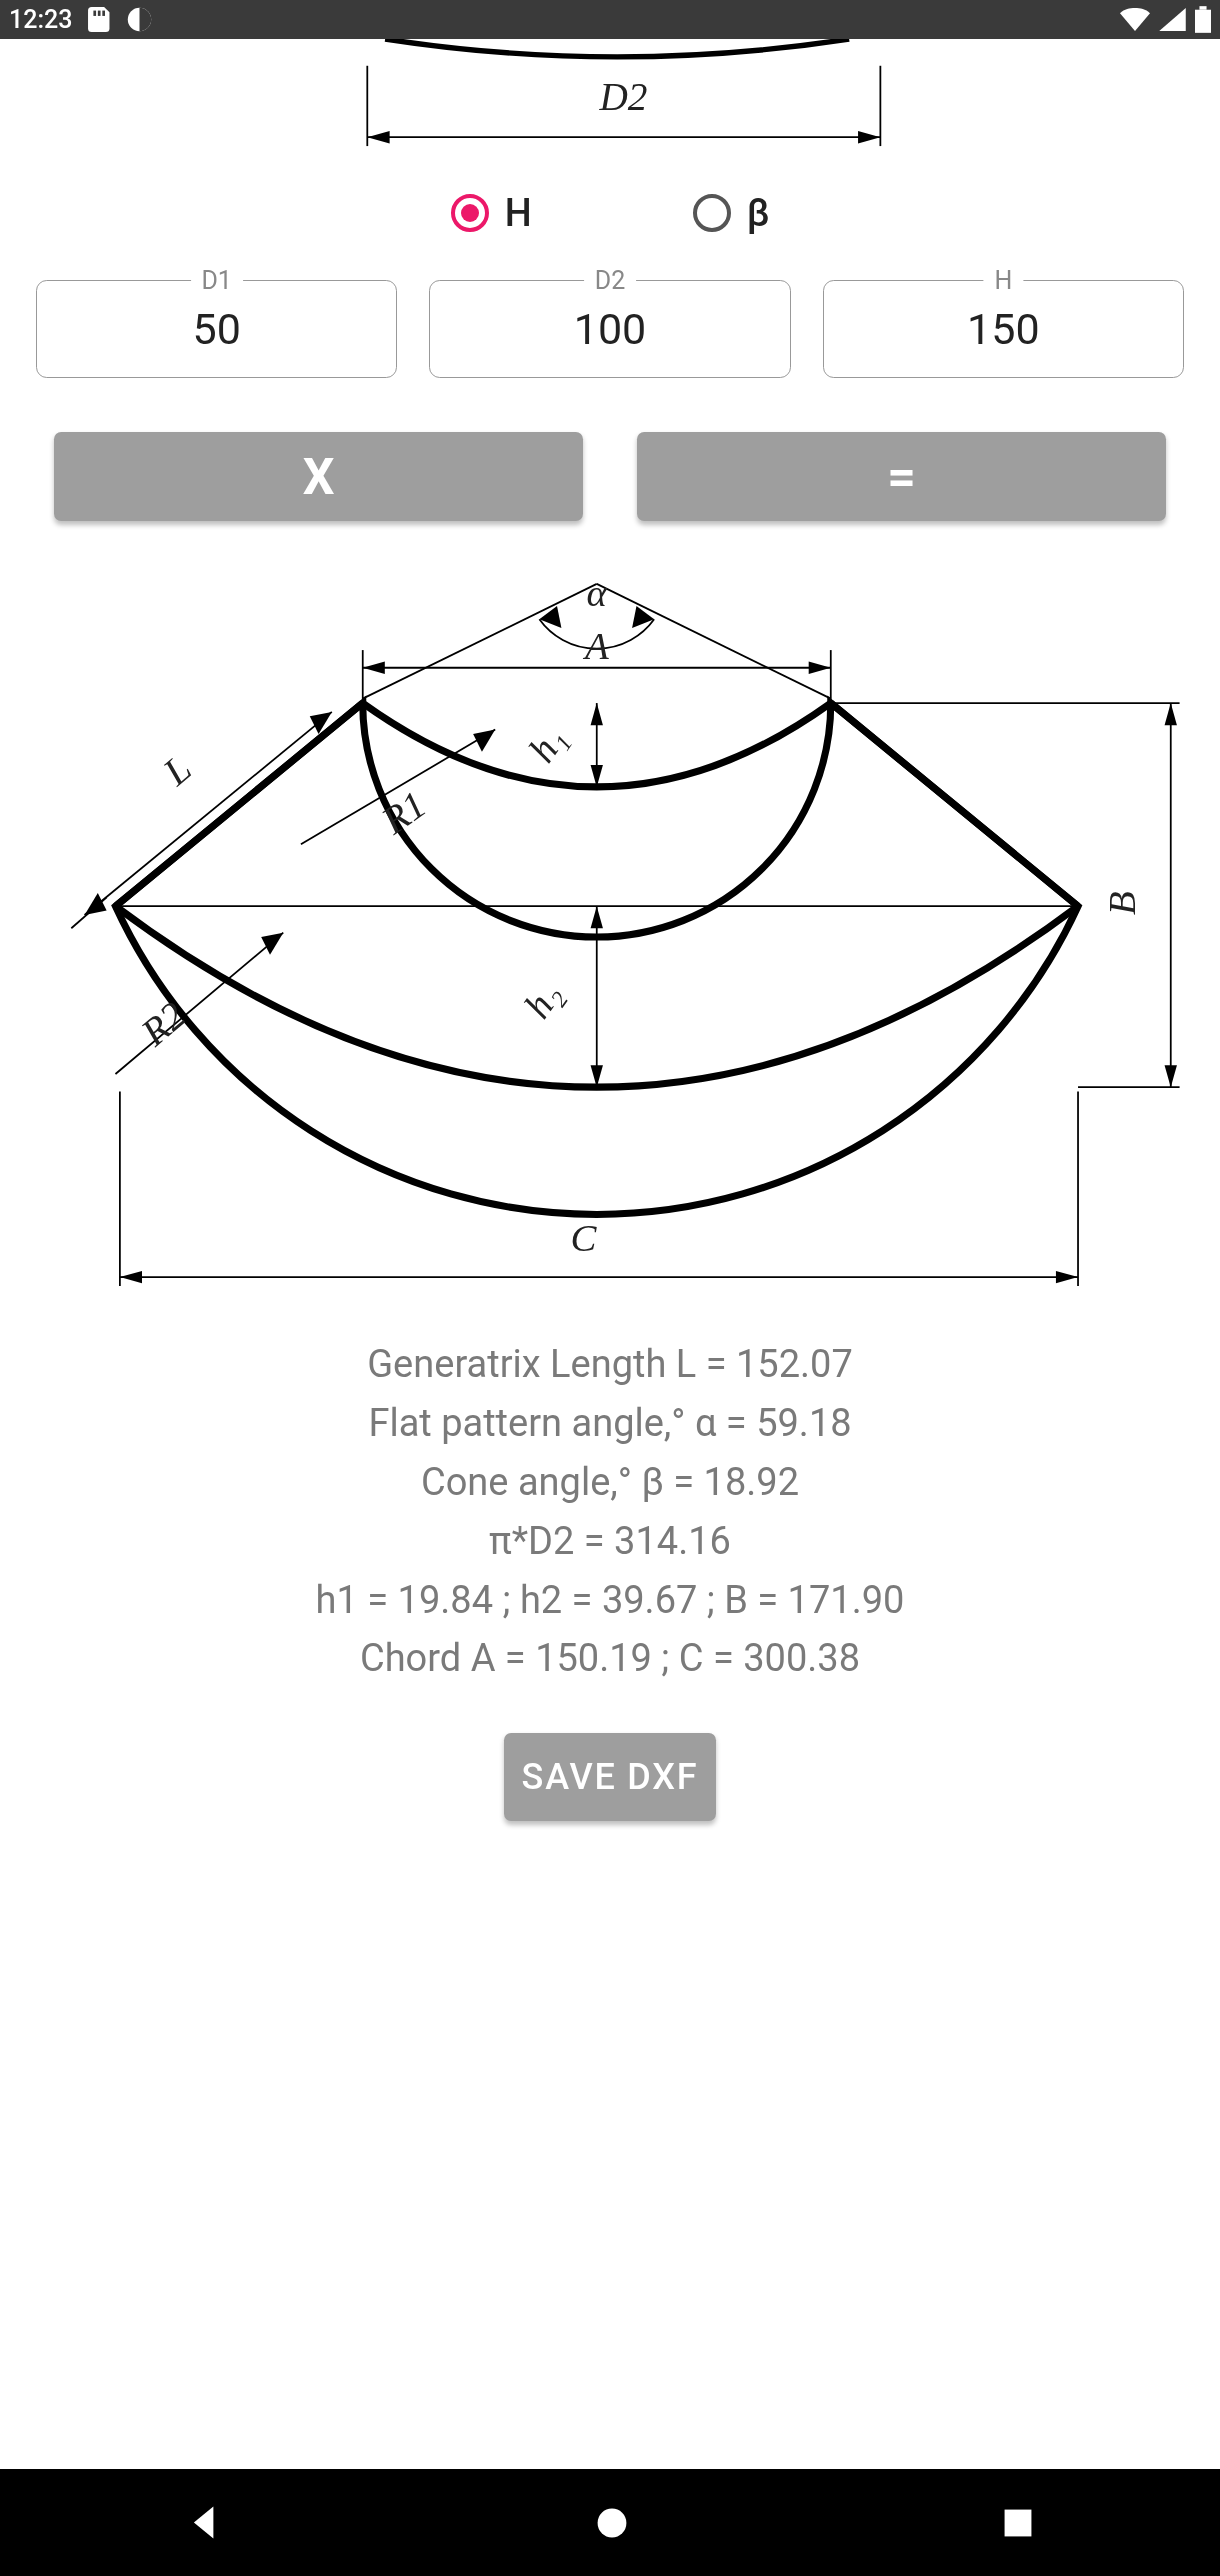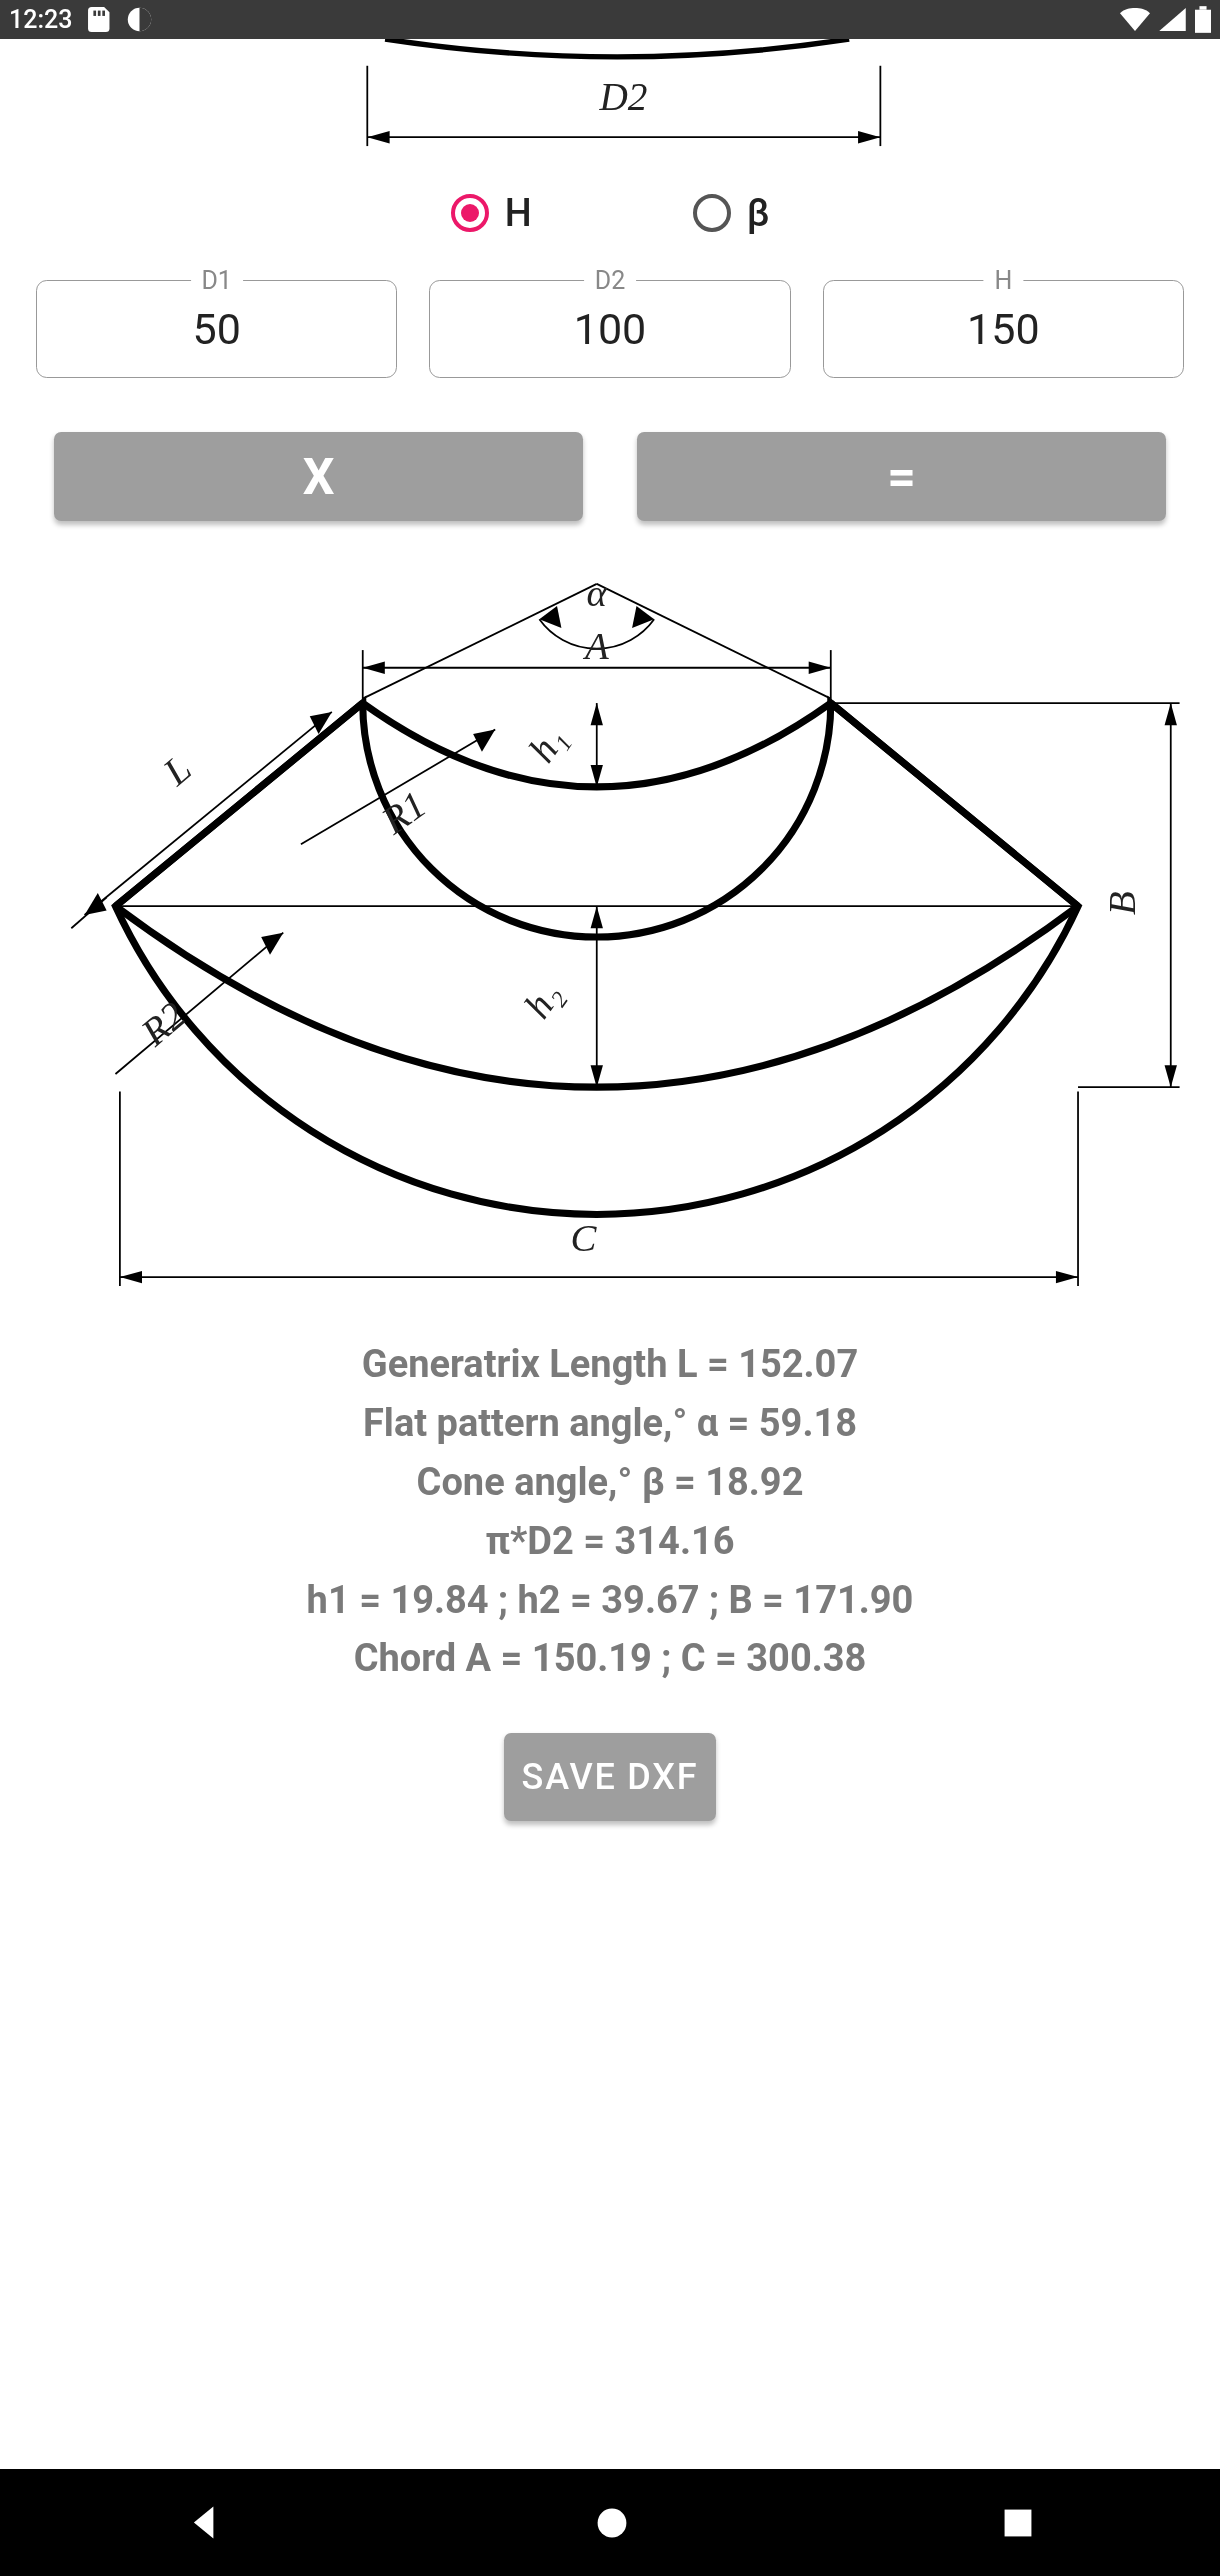--- a/index.html
+++ b/index.html
@@ -16,21 +16,21 @@
   .radio-outer { width:38px; height:38px; border-radius:50%; border:4.5px solid #555; display:flex; align-items:center; justify-content:center; }
   .radio-outer.sel { border-color:#ec1869; }
   .radio-inner { width:18px; height:18px; border-radius:50%; background:#ec1869; }
   .inputs-row { display:flex; justify-content:space-around; padding:18px 36px 27px 36px; gap:32px; }
   .input-wrap { position:relative; flex:1; }
   .input-label { position:absolute; top:-14.3px; left:50%; transform:translateX(-50%); background:#fff; padding:0 10.7px; font-size:25px; color:#888; }
   .input-box { width:100%; height:98px; border:1.8px solid #999; border-radius:10.7px; display:flex; align-items:center; justify-content:center; font-size:43px; color:#222; }
   .btn-row { display:flex; gap:54px; padding:27px 54px 36px 54px; }
   .big-btn { flex:1; height:89px; background:#9e9e9e; border-radius:7.2px; display:flex; align-items:center; justify-content:center; color:#fff; font-size:50px; font-weight:700; box-shadow:0 3.6px 5.4px rgba(0,0,0,0.25); }
   .diagram-main { height:733px; position:relative; margin:18px 36px 9px 36px; }
-  .results { padding:18px 36px; text-align:center; color:#7a7a7a; font-size:38px; line-height:1.55;font-weight:bold; }
+  .results { padding:18px 36px; text-align:center; color:#7a7a7a; font-size:38px; line-height:1.55; }
   .save-wrap { display:flex; justify-content:center; padding:27px 0 45px 0; }
   .save-btn { background:#9e9e9e; color:#fff; font-size:36px; font-weight:500; letter-spacing:1.8px; padding:23px 18px; border-radius:7.2px; box-shadow:0 3.6px 5.4px rgba(0,0,0,0.25); }
   .nav-bar { height:107px; background:#000; display:flex; align-items:center; justify-content:space-around; }
   .nav-ic { color:#fff; display:flex; align-items:center; justify-content:center; }
   .dim-label { font-family: 'Times New Roman', serif; font-style: italic; font-size:44px; fill:#222; }
 </style>
 </head>
 <body>
 
 <div class="phone">

